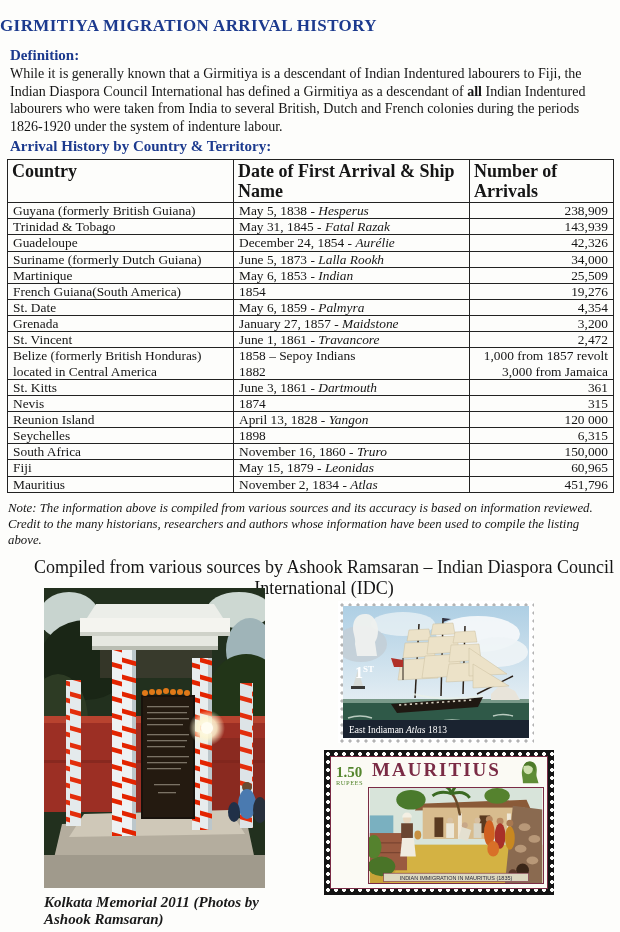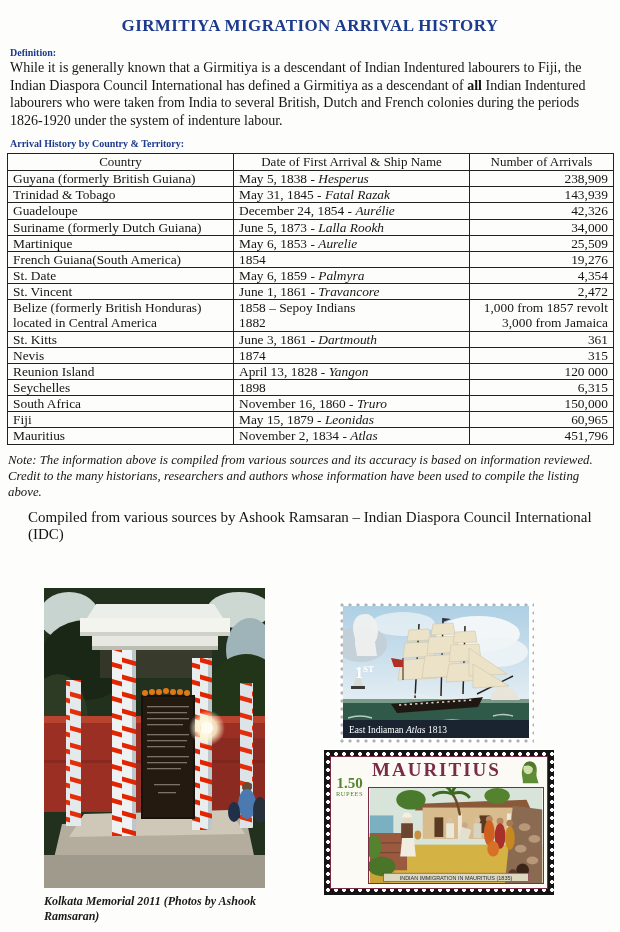--- a/index.html
+++ b/index.html
@@ -8,78 +8,79 @@
     font-family:"Liberation Serif", serif;
     background:#fdfdfb;
     color:#151515;
     width:620px; height:932px;
     position:relative;
     overflow:hidden;
   }
   .page { position:relative; width:620px; height:932px; padding-top:16px; }
 
   .title {
-    text-align:center;
+    text-align:left;
     font-size:17px; font-weight:bold;
     color:#1c3a8e;
     letter-spacing:0.4px;
     margin-bottom:11px;
   }
   .blue-heading {
-    font-size:10px; font-weight:bold;
+    font-size:15px; font-weight:bold;
     color:#1c3a8e;
     margin:0 0 1px 10px;
   }
   .paragraph {
     font-size:14px; line-height:1.26;
     margin:0 12px 0 10px;
   }
   .paragraph .bold { font-weight:bold; }
-  .arrival-heading { margin-top:8px; margin-bottom:4px; }
+  .arrival-heading { margin-top:2px; margin-bottom:4px; }
 
   table.arrivals {
     border-collapse:collapse;
     margin:0 7px;
     width:606px;
     font-size:13.4px;
     table-layout:fixed;
   }
   table.arrivals th, table.arrivals td {
     border:1.5px solid #222;
     padding:0px 5px;
     line-height:1.13;
     vertical-align:top;
     overflow:hidden;
   }
   table.arrivals th {
-    font-size:13px; font-weight:normal; text-align:center;
+    font-size:18px; font-weight:bold; text-align:left;
     padding:1px 4px;
   }
   col.c-country { width:226px; }
   col.c-date    { width:236px; }
   col.c-num     { width:144px; }
   td.num { text-align:right; padding-right:7px; }
 
   .note {
     font-size:12.8px; font-style:italic;
     margin:8px 8px 0 8px;
     line-height:1.25;
   }
   .compiled {
-    font-size:15px;
+    font-size:18px;
+    text-align:center;
     margin-top:8px;
     padding-left:28px;
   }
 
   .images { position:absolute; left:0; top:588px; width:620px; height:344px; }
 
   .photo-wrap { position:absolute; left:44px; top:0; width:221px; height:300px; }
   .photo-caption {
     position:absolute; left:44px; top:306px; width:260px;
-    font-size:12px; font-style:italic; font-weight:bold;
+    font-size:15px; font-style:italic; font-weight:bold;
     color:#1a1a1a;
   }
 
   
   .stamp-atlas {
     position:absolute; left:338px; top:13px; width:196px; height:142px;
     background-color:#fff;
     background-image:radial-gradient(circle at 4px 4px, #b3b3b3 1.3px, transparent 1.9px);
     background-size:8px 8px;
   }
@@ -92,21 +93,21 @@
     background-image:radial-gradient(circle at 4px 4px, #fdfdfb 1.6px, transparent 2.2px);
     background-size:8px 8px;
   }
   .stamp-mauritius .paper {
     position:absolute; inset:6px; background:#fbfaf4;
     border:1.5px solid #7a2b45;
     padding:2px 3px;
   }
   .m-header { position:relative; height:26px; }
   .m-value {
-    position:absolute; left:2px; top:17px; text-align:center;
+    position:absolute; left:2px; top:6px; 
     color:#55862e; line-height:1;
   }
   .m-value .val { font-size:15px; font-weight:bold; display:block; }
   .m-value .cur { font-size:6.5px; letter-spacing:0.5px; display:block; }
   .m-country {
     position:absolute; left:38px; top:0px;
     color:#7a2b45; font-size:19px; font-weight:bold; letter-spacing:2px;
   }
   .m-queen { position:absolute; right:0px; top:0px; }
   .m-scene { display:block; margin-left:34px; margin-top:2px; border:1.5px solid #7a2b45; }
@@ -152,32 +153,37 @@
           <td>December 24, 1854 - <i>Aurélie</i></td>
           <td class="num">42,326</td>
         </tr>
         <tr>
           <td>Suriname (formerly Dutch Guiana)</td>
           <td>June 5, 1873 - <i>Lalla Rookh</i></td>
           <td class="num">34,000</td>
         </tr>
         <tr>
           <td>Martinique</td>
-          <td>May 6, 1853 - <i>Aurelie</i></td>
+          <td>May 6, 1853 - <i>Indian</i></td>
           <td class="num">25,509</td>
         </tr>
         <tr>
           <td>French Guiana(South America)</td>
           <td>1854</td>
           <td class="num">19,276</td>
         </tr>
         <tr>
           <td>St. Date</td>
           <td>May 6, 1859 - <i>Palmyra</i></td>
           <td class="num">4,354</td>
+        </tr>
+        <tr>
+          <td>Grenada</td>
+          <td>January 27, 1857 - <i>Maidstone</i></td>
+          <td class="num">3,200</td>
         </tr>
         <tr>
           <td>St. Vincent</td>
           <td>June 1, 1861 - <i>Travancore</i></td>
           <td class="num">2,472</td>
         </tr>
         <tr>
           <td>Belize (formerly British Honduras)<br>located in Central America</td>
           <td>1858 – Sepoy Indians<br>1882</td>
           <td class="num">1,000 from 1857 revolt<br>3,000 from Jamaica</td>

